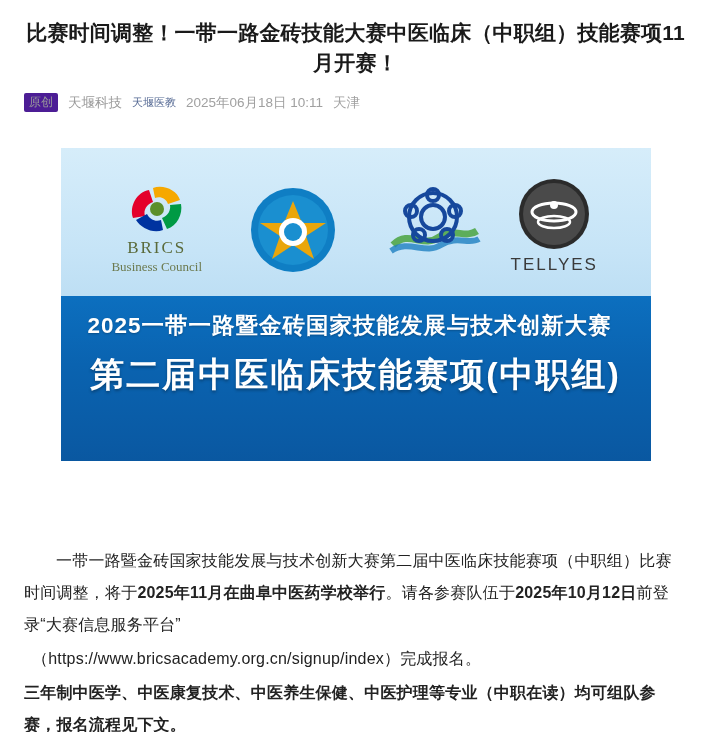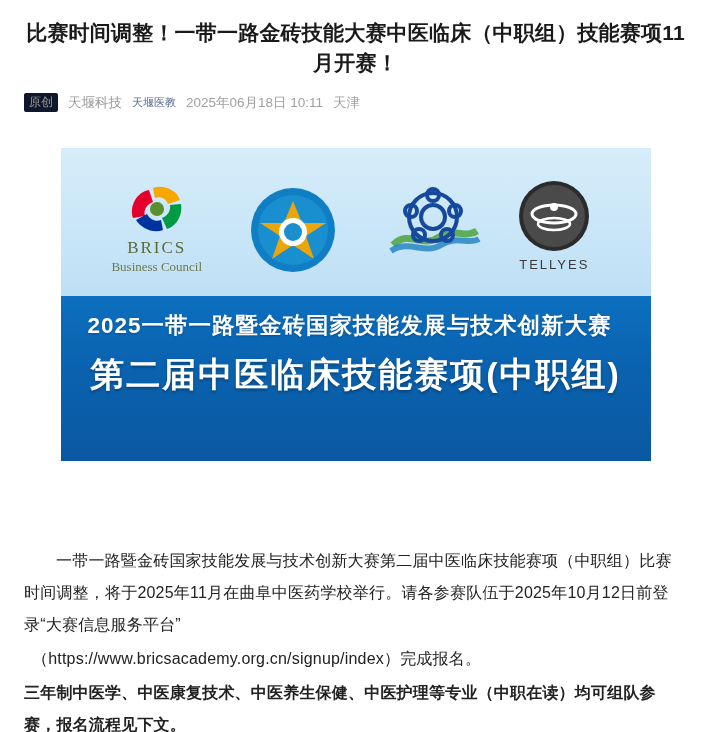--- a/index.html
+++ b/index.html
@@ -31,21 +31,21 @@
   .meta-row {
     display: flex;
     align-items: center;
     flex-wrap: wrap;
     gap: 10px;
     font-size: 13.5px;
     color: #9a9a9a;
     margin-bottom: 6px;
   }
   .meta-badge {
-    background: #0f172a;
+    background: #4c1d95;
     color: #9b9b9b;
     font-size: 12px;
     padding: 2px 5px;
     border-radius: 2px;
     line-height: 1.3;
   }
   .meta-account {
     color: #576b95;
     font-size: 11px;
   }
@@ -116,21 +116,21 @@
     color: #6c7a4f;
     margin-top: 1px;
   }
   .logo-circle {
     width: 78px; height: 78px;
     border-radius: 50%;
     position: relative;
   }
   .logo-tellyes-text {
     font-family: "Liberation Sans", sans-serif;
-    font-size: 13px;
+    font-size: 17px;
     letter-spacing: 2px;
     color: #3a3a3a;
     margin-top: 5px;
   }
   .poster-band {
     position: absolute;
     left: 0; right: 0;
     top: 148px;
     height: 227px;
     background: linear-gradient(180deg, #0c6fbf 0%, #0a63b0 30%, #0a5aa4 65%, #084f94 100%);
@@ -180,21 +180,21 @@
     color: #222222;
     letter-spacing: 0.2px;
   }
   .para {
     margin: 0 0 2px 0;
   }
   .para.indent {
     text-indent: 2em;
   }
   .b {
-    font-weight: normal;
+    font-weight: bold;
   }
   .url-line {
     text-indent: 0.5em;
     color: #222;
   }
   .para-bold {
     font-weight: bold;
   }
 </style>
 </head>

